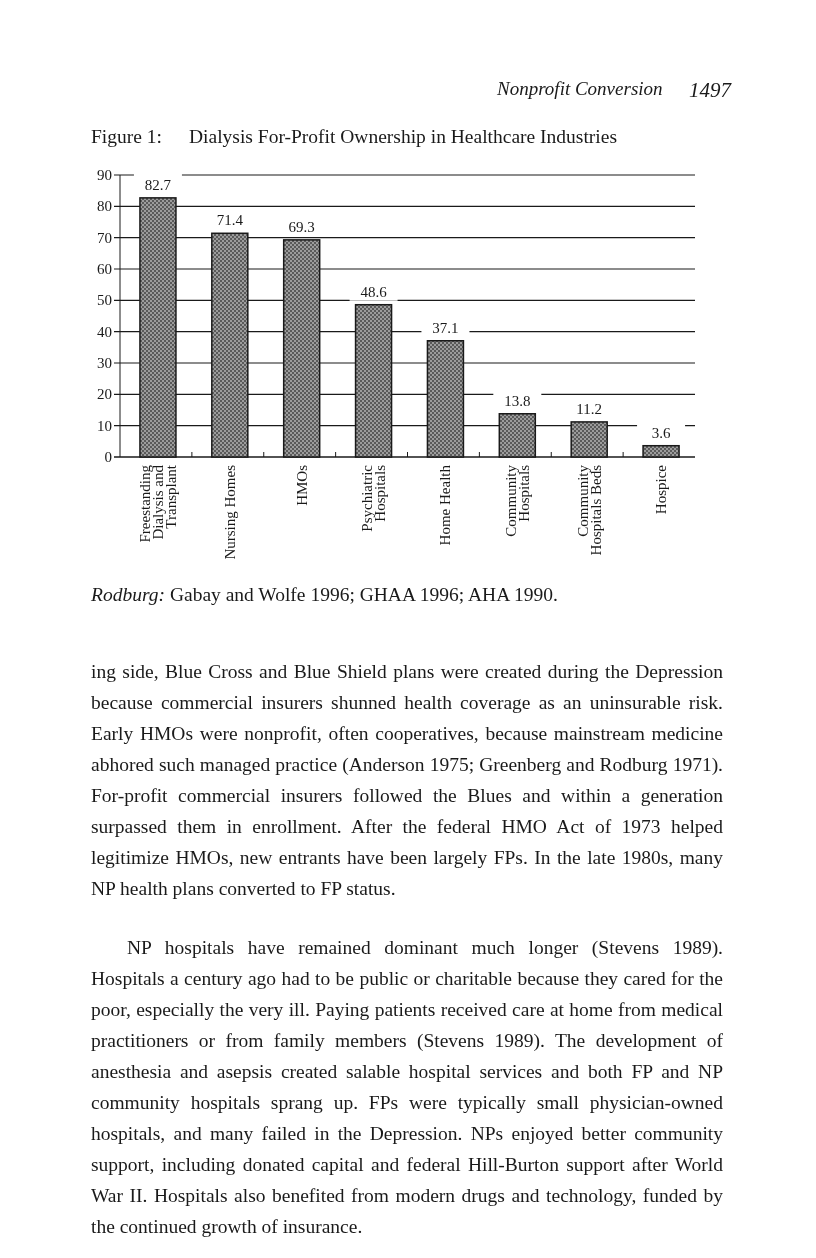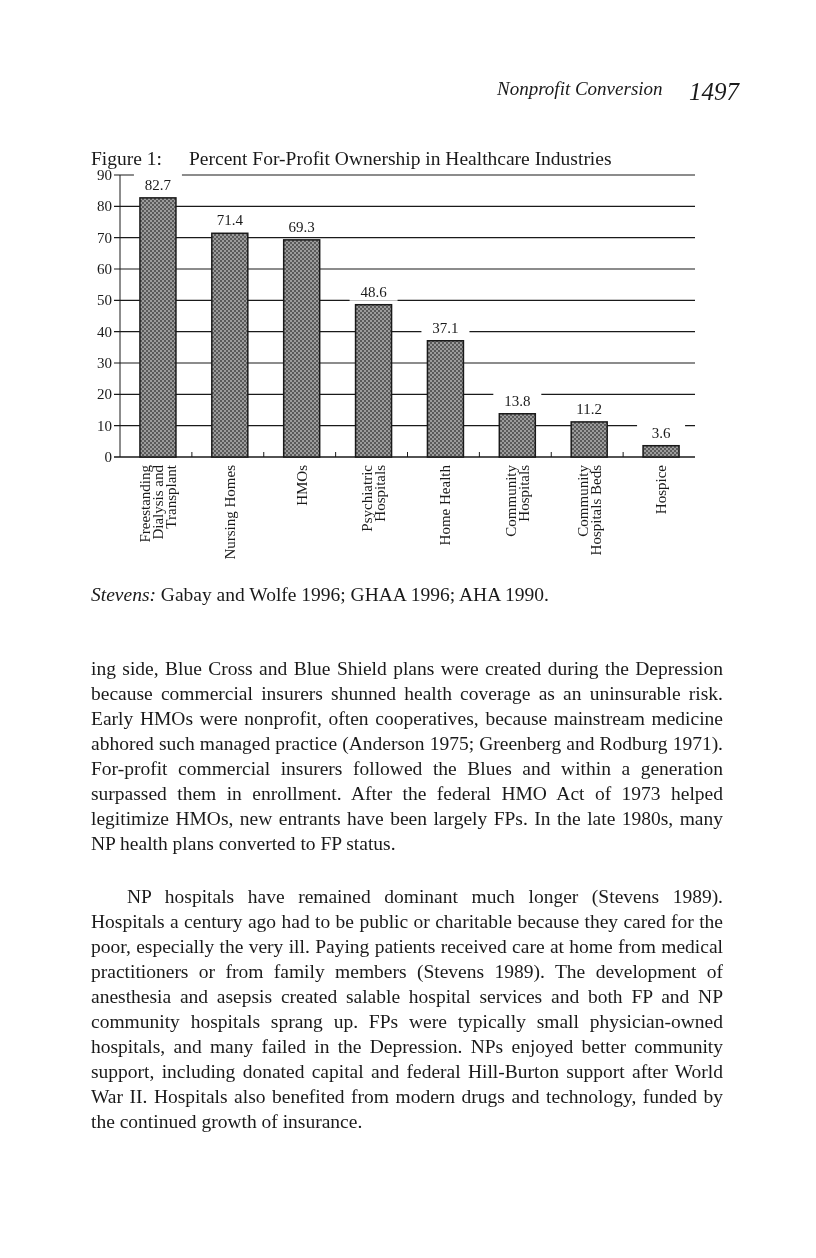--- a/index.html
+++ b/index.html
@@ -1,40 +1,40 @@
 <!DOCTYPE html>
 <html><head>
 <meta charset="utf-8">
 <style>
   html, body { margin: 0; padding: 0; background: #ffffff; }
   body { width: 816px; height: 1258px; position: relative; overflow: hidden;
          font-family: "Liberation Serif", "DejaVu Serif", serif; color: #1a1a1a; }
   .running-head { position: absolute; top: 78px; left: 0; width: 816px; height: 24px; }
   .rh-title { position: absolute; left: 497px; top: 0; font-style: italic; font-size: 19px; }
-  .rh-page { position: absolute; left: 689px; top: 0; font-style: italic; font-size: 25px; }
+  .rh-page { position: absolute; left: 689px; top: 0; font-style: italic; font-size: 21px; }
   .fig-caption { position: absolute; top: 126px; left: 91px; font-size: 19.5px; white-space: pre; }
-  .fig-caption .num { display: inline-block; width: 98px; margin-top: 22px; }
+  .fig-caption .num { display: inline-block; width: 98px; }
   #chart { position: absolute; left: 80px; top: 160px; width: 640px; height: 420px; }
   #chart text { font-family: "Liberation Serif", "DejaVu Serif", serif; fill: #1a1a1a; }
   .sources { position: absolute; top: 584px; left: 91px; font-size: 19.5px; }
   .sources i { font-style: italic; }
   .body-text { position: absolute; top: 656px; left: 91px; width: 632px; font-size: 19.5px;
-               line-height: 25px; text-align: justify; }
+               line-height: 31px; text-align: justify; }
   .body-text p { margin: 0; }
   .body-text p.indent { text-indent: 36px; margin-top: 28px; }
 </style>
 </head>
 <body>
 
 <div class="running-head">
   <span class="rh-title">Nonprofit Conversion</span>
   <span class="rh-page">1497</span>
 </div>
 
-<div class="fig-caption"><span class="num">Figure 1:</span><span>Percent For-Profit Ownership in Healthcare Industries</span></div>
+<div class="fig-caption"><span class="num">Figure 1:</span><span>Dialysis For-Profit Ownership in Healthcare Industries</span></div>
 
 <svg id="chart" viewBox="0 0 640 420" width="640" height="420">
   <defs>
     <pattern id="checker" width="4" height="4" patternUnits="userSpaceOnUse">
       <rect width="4" height="4" fill="#9c9c9c"></rect>
       <rect width="2" height="2" fill="#5a5a5a"></rect>
       <rect x="2" y="2" width="2" height="2" fill="#5a5a5a"></rect>
     </pattern>
   </defs>
   <g id="gridlines">
@@ -125,18 +125,18 @@
       <g transform="translate(509.1875,305) rotate(-90)">
         <text x="0" y="-1.5" text-anchor="end" font-size="15">Community</text>
         <text x="0" y="11.5" text-anchor="end" font-size="15">Hospitals Beds</text>
       </g>
       <g transform="translate(581.0625,305) rotate(-90)">
         <text x="0" y="5" text-anchor="end" font-size="15">Hospice</text>
       </g>
     </g>
 </svg>
 
-<div class="sources"><i>Stevens:</i><span> Gabay and Wolfe 1996; GHAA 1996; AHA 1990.</span></div>
+<div class="sources"><i>Rodburg:</i><span> Gabay and Wolfe 1996; GHAA 1996; AHA 1990.</span></div>
 
 <div class="body-text">
   <p>ing side, Blue Cross and Blue Shield plans were created during the Depression because commercial insurers shunned health coverage as an uninsurable risk. Early HMOs were nonprofit, often cooperatives, because mainstream medicine abhored such managed practice (Anderson 1975; Greenberg and Rodburg 1971). For-profit commercial insurers followed the Blues and within a generation surpassed them in enrollment. After the federal HMO Act of 1973 helped legitimize HMOs, new entrants have been largely FPs. In the late 1980s, many NP health plans converted to FP status.</p>
   <p class="indent">NP hospitals have remained dominant much longer (Stevens 1989). Hospitals a century ago had to be public or charitable because they cared for the poor, especially the very ill. Paying patients received care at home from medical practitioners or from family members (Stevens 1989). The development of anesthesia and asepsis created salable hospital services and both FP and NP community hospitals sprang up. FPs were typically small physician-owned hospitals, and many failed in the Depression. NPs enjoyed better community support, including donated capital and federal Hill-Burton support after World War II. Hospitals also benefited from modern drugs and technology, funded by the continued growth of insurance.</p>
 </div>
 
 </body></html>

